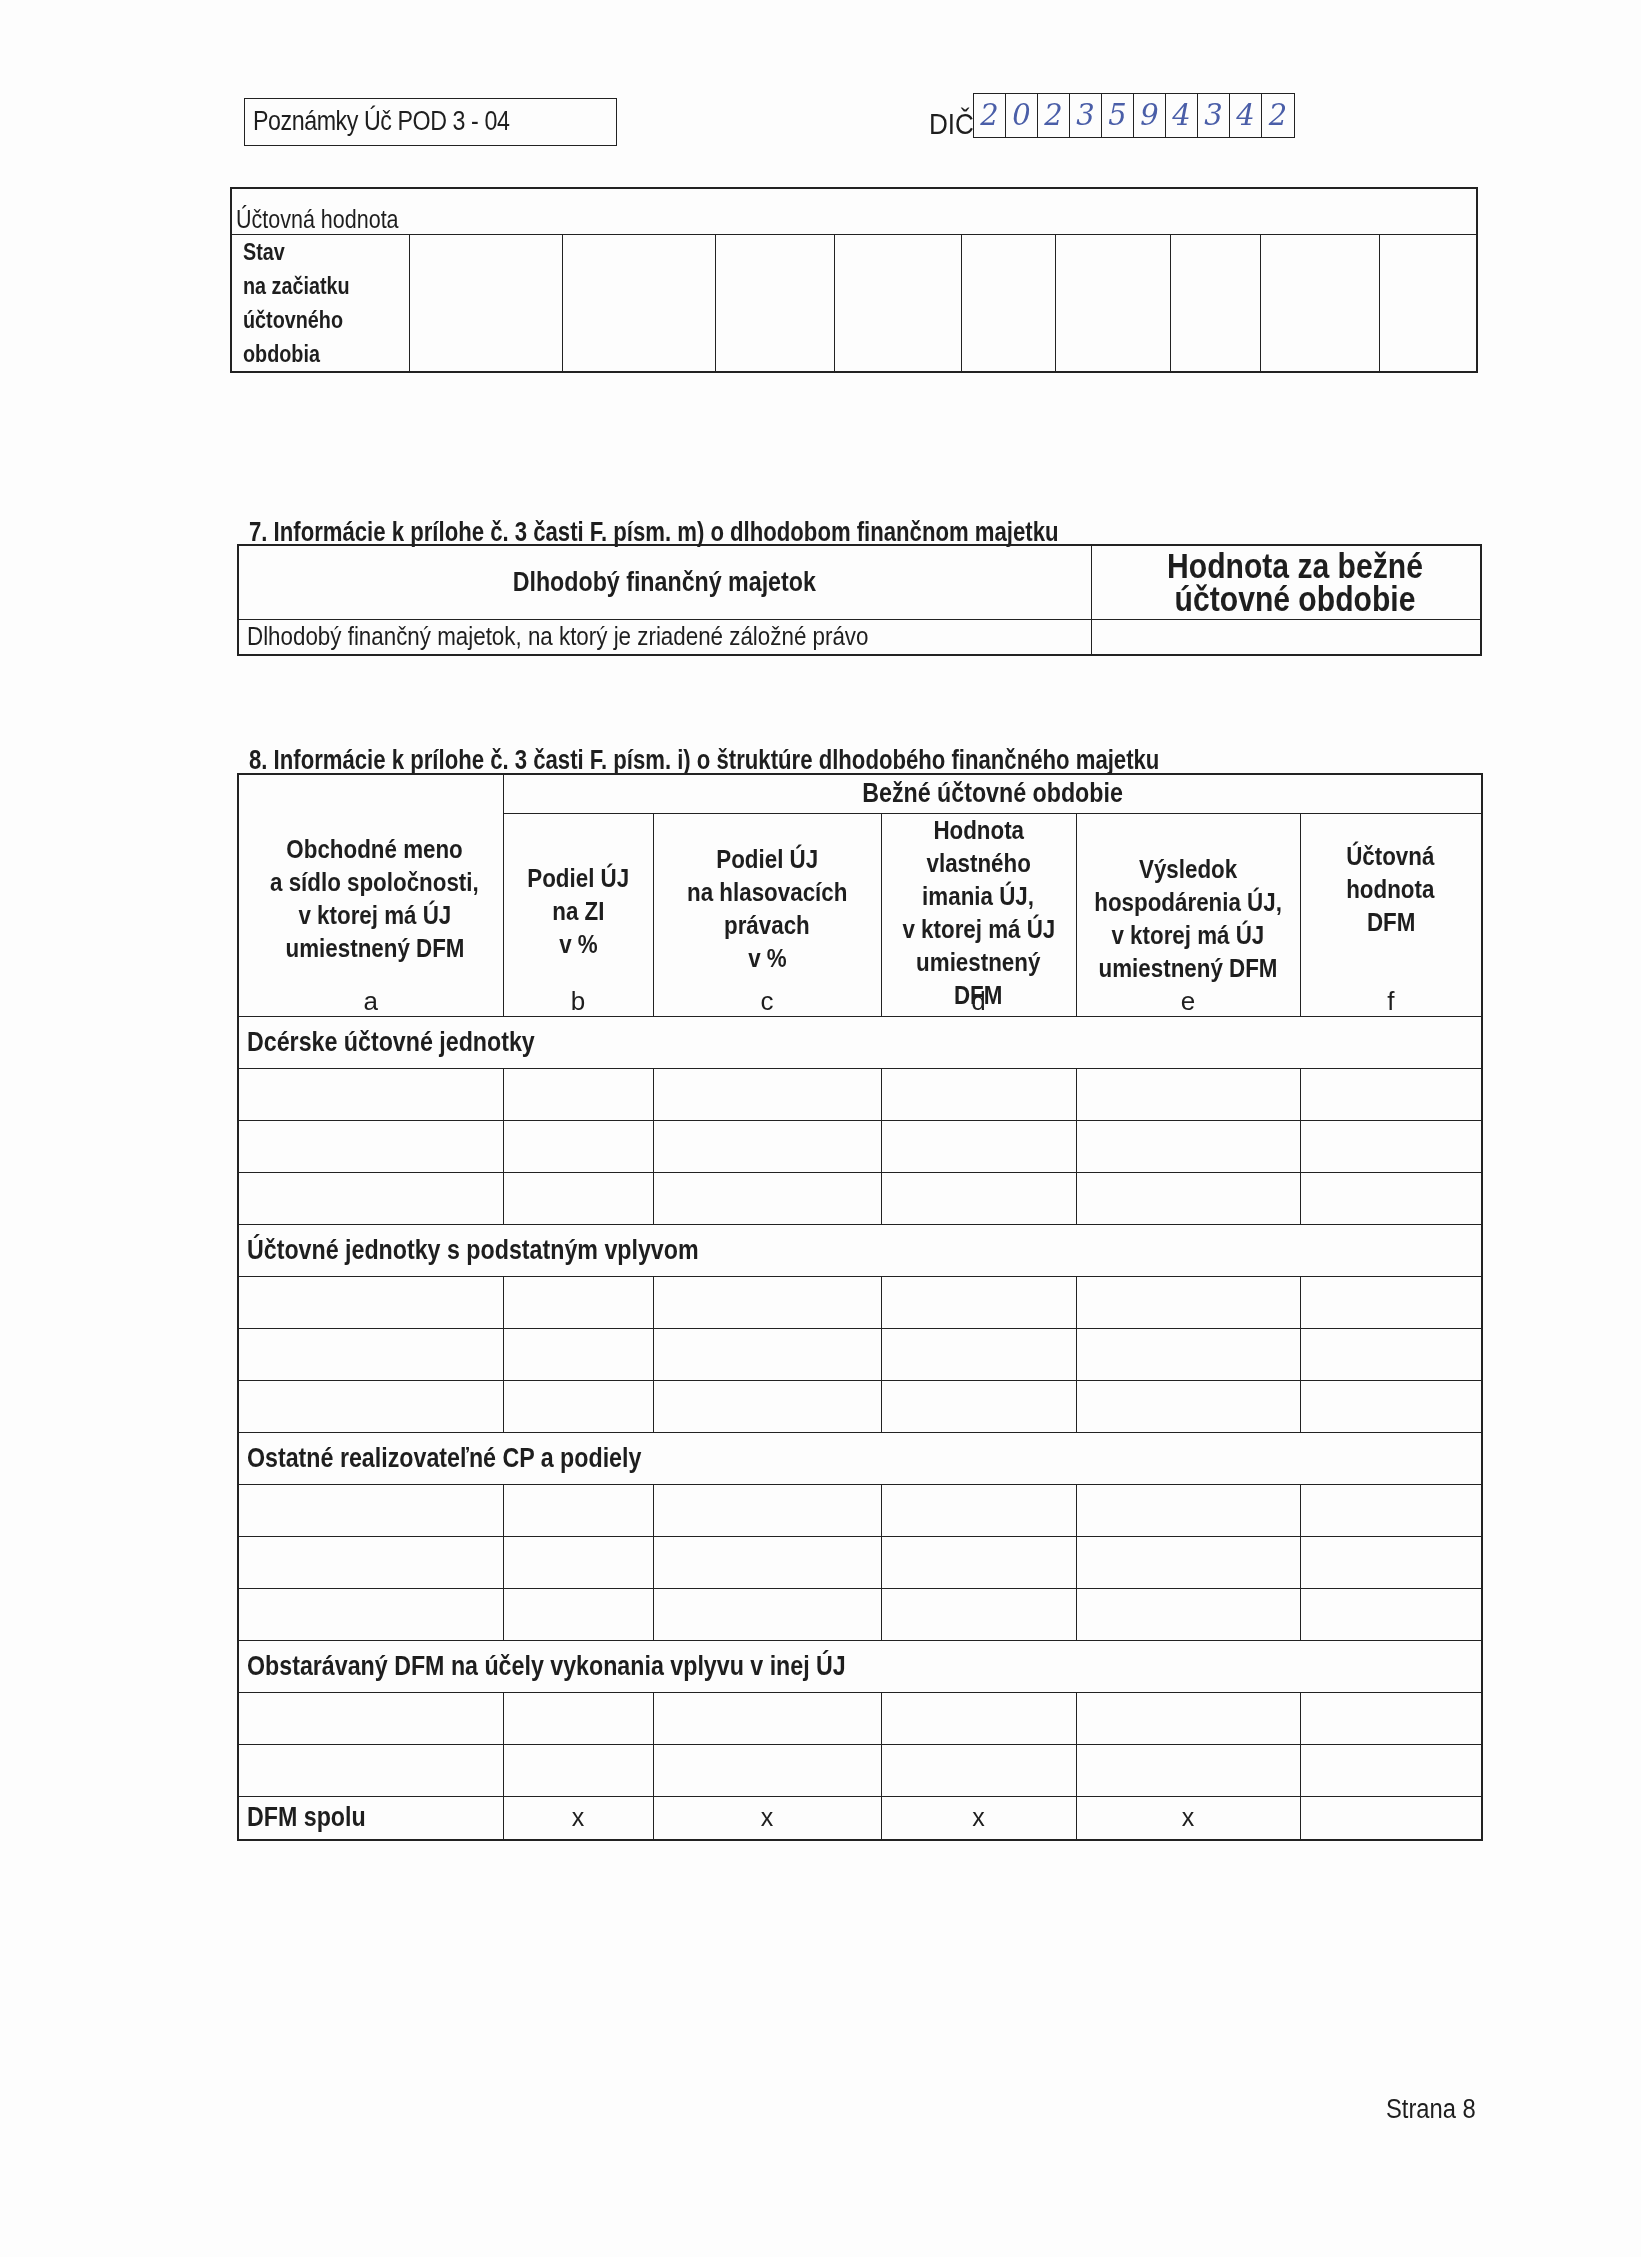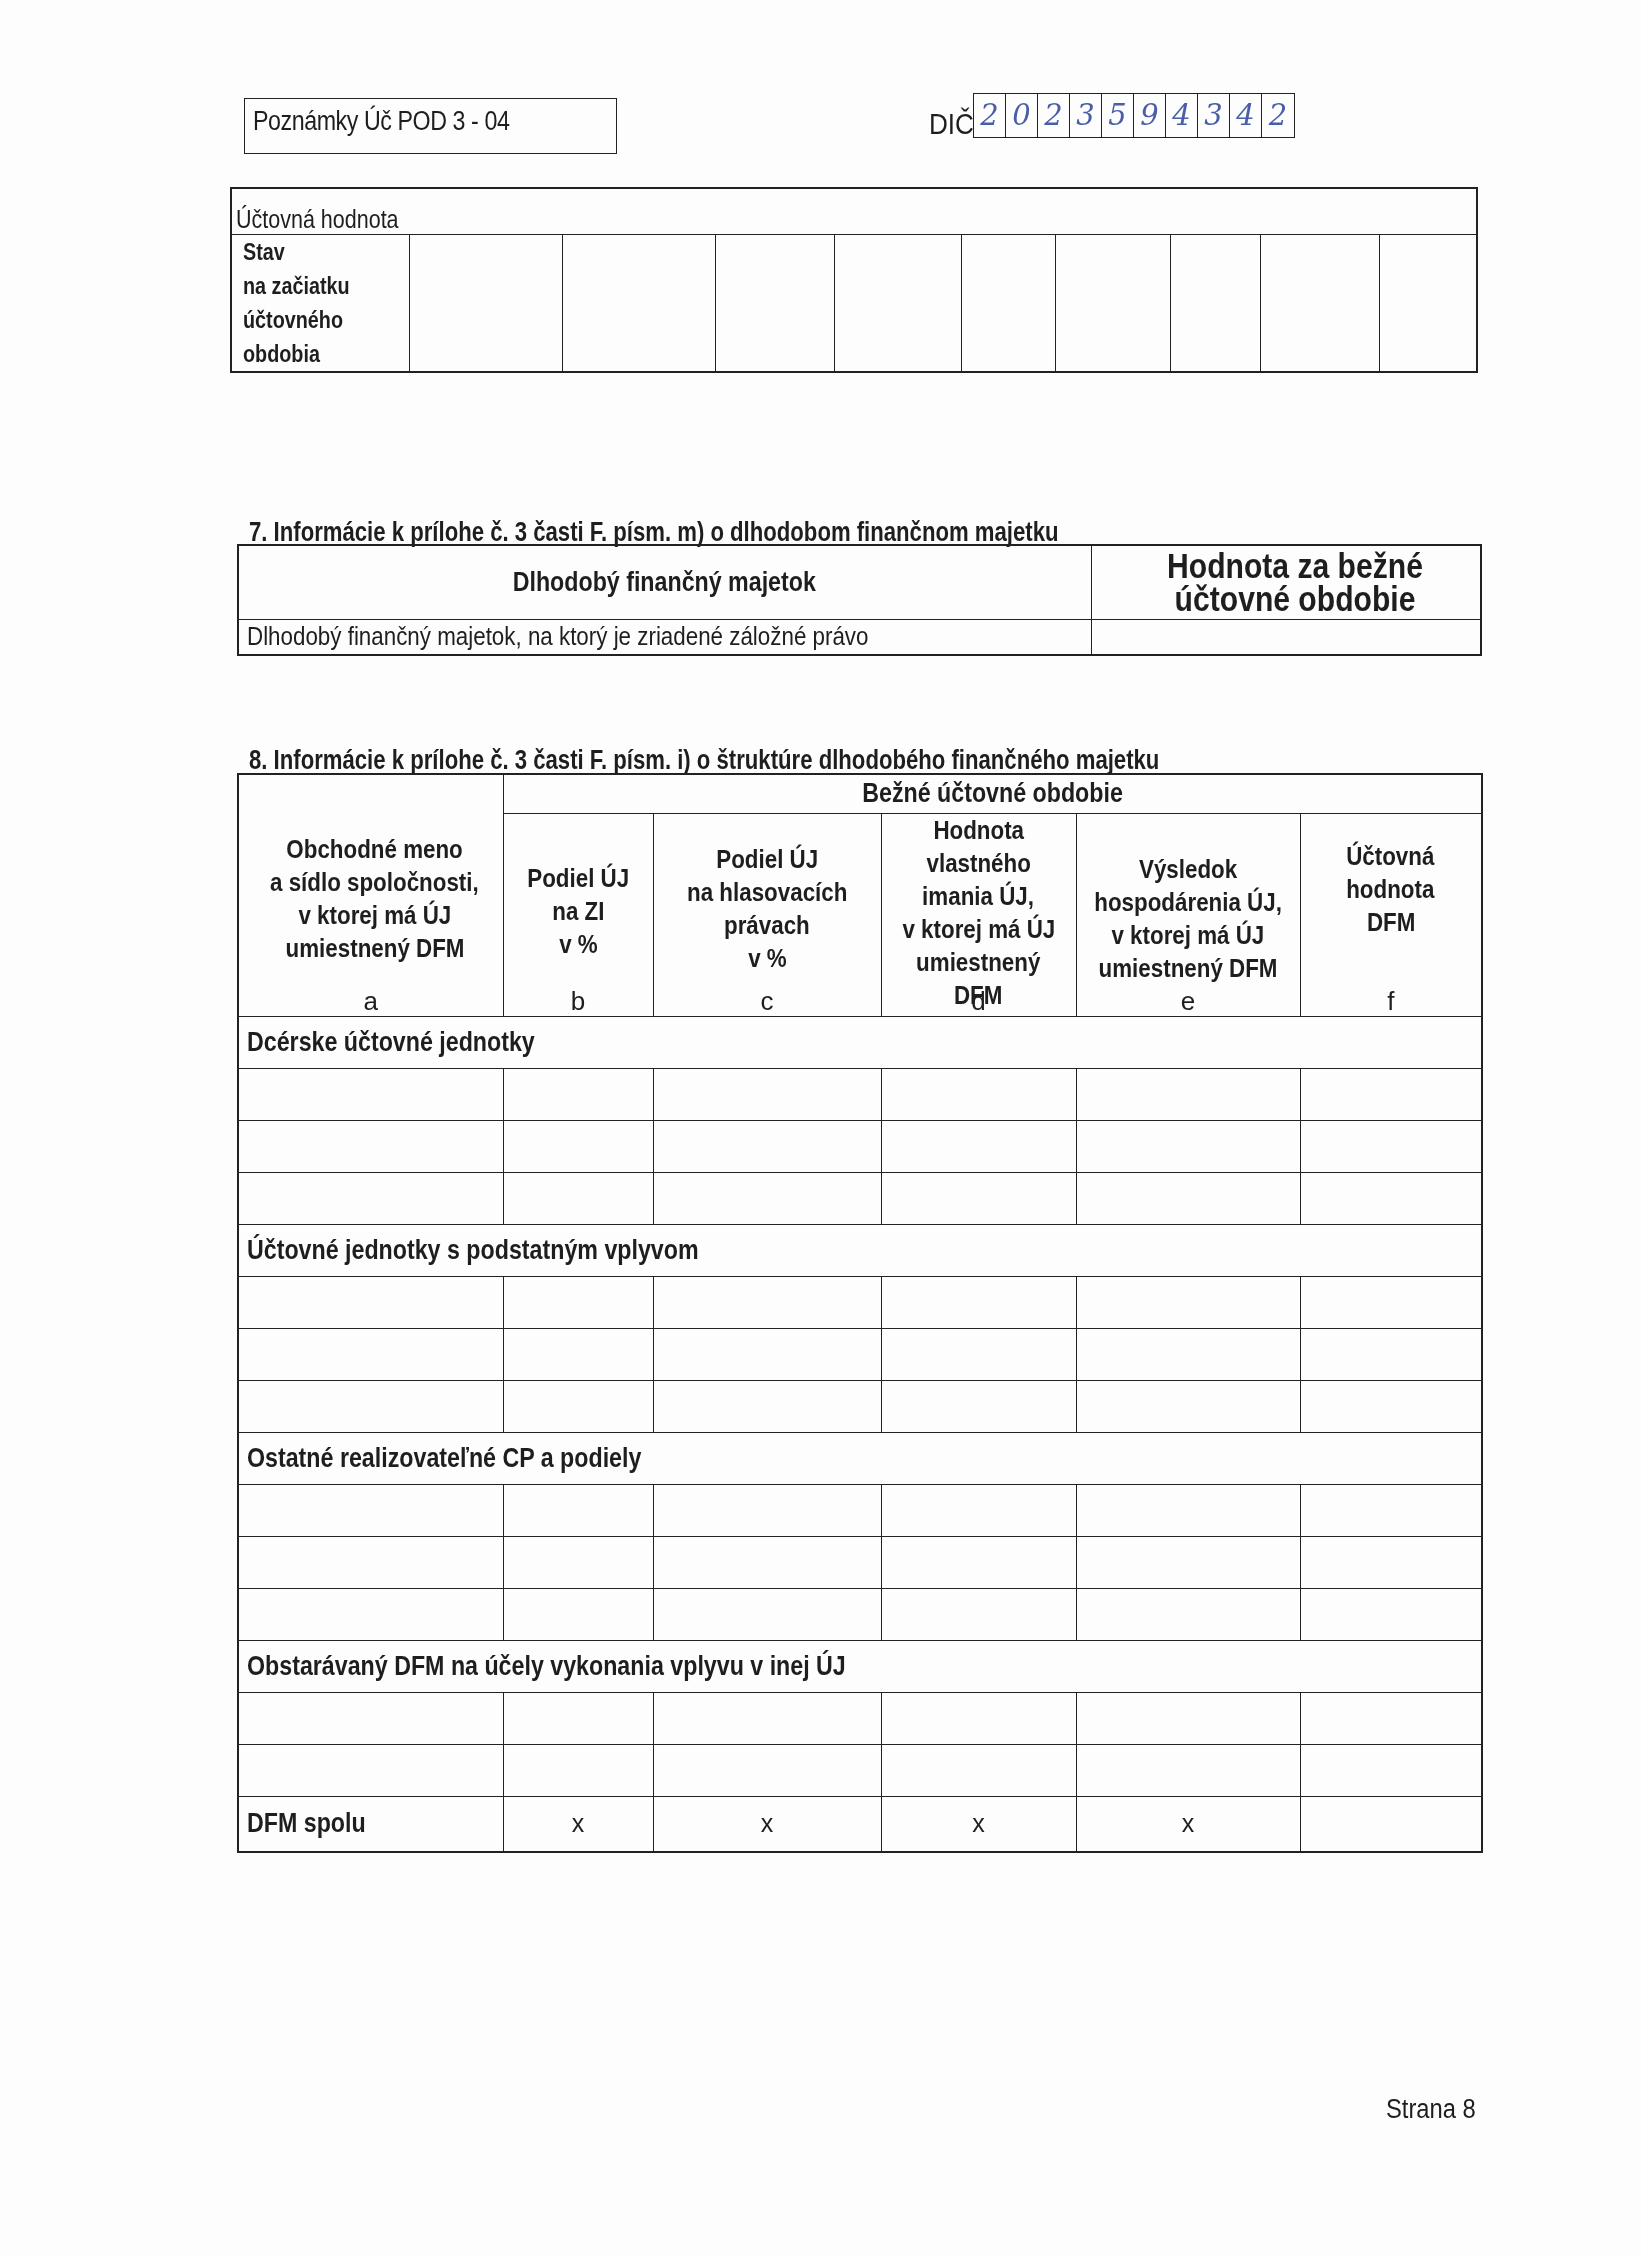--- a/index.html
+++ b/index.html
@@ -4,21 +4,21 @@
 <style>
   html, body { margin: 0; padding: 0; background: #ffffff; }
   body {
     width: 1641px; height: 2257px; position: relative; overflow: hidden;
     font-family: "Liberation Sans", sans-serif; color: #1e1e1e;
     background: #fdfdfd;
   }
 
   
   .form-id-box {
-    position: absolute; left: 244px; top: 98px; width: 373px; height: 56px;
+    position: absolute; left: 244px; top: 98px; width: 373px; height: 48px;
     border: 1.9px solid #222; box-sizing: border-box;
     font-size: 27px; line-height: 44px; padding-left: 7.7px;
     letter-spacing: -0.5px;
   }
   .form-id-box span { display: inline-block; transform: scaleX(0.86); transform-origin: left center; }
   .dic-label { position: absolute; left: 929px; top: 108px; font-size: 29px; transform: scaleX(0.9); transform-origin: left center; }
   .dic-boxes { position: absolute; left: 973px; top: 93px; display: flex; border: 1.9px solid #222; }
   .dic-box {
     width: 32px; height: 43px; border-right: 1.9px solid #222; box-sizing: border-box;
     font-family: "DejaVu Serif", serif; font-style: italic; color: #4a5ea8;
@@ -51,21 +51,21 @@
 
   
   #t8 { left: 237px; top: 773px; width: 1243px; border: 2.9px solid #222; }
   #t8 td { font-size: 26px; }
   #t8 .hdr { font-weight: bold; text-align: center; line-height: 33px; }
   #t8 .period { height: 39px; font-weight: bold; text-align: center; font-size: 27px; }
   #t8 .colhead { height: 203px; vertical-align: top; padding-top: 9.7px; position: relative; }
   #t8 .letter { position: absolute; bottom: 0px; left: 0; right: 0; text-align: center; font-weight: normal; font-size: 26px; line-height: 29px; }
   #t8 .group { height: 52px; font-weight: bold; font-size: 27px; padding-left: 7.7px; }
   #t8 .drow { height: 52px; }
-  #t8 .total { height: 56px; }
+  #t8 .total { height: 44px; }
   #t8 .total .x { text-align: center; font-size: 25px; }
 
   .page-num { position: absolute; left: 1386px; top: 2094px; font-size: 27px; transform: scaleX(0.88); transform-origin: left center; }
 </style>
 </head>
 <body>
 
 <div class="form-id-box">
   <span>Poznámky Úč POD 3 - 04</span>
 </div>

